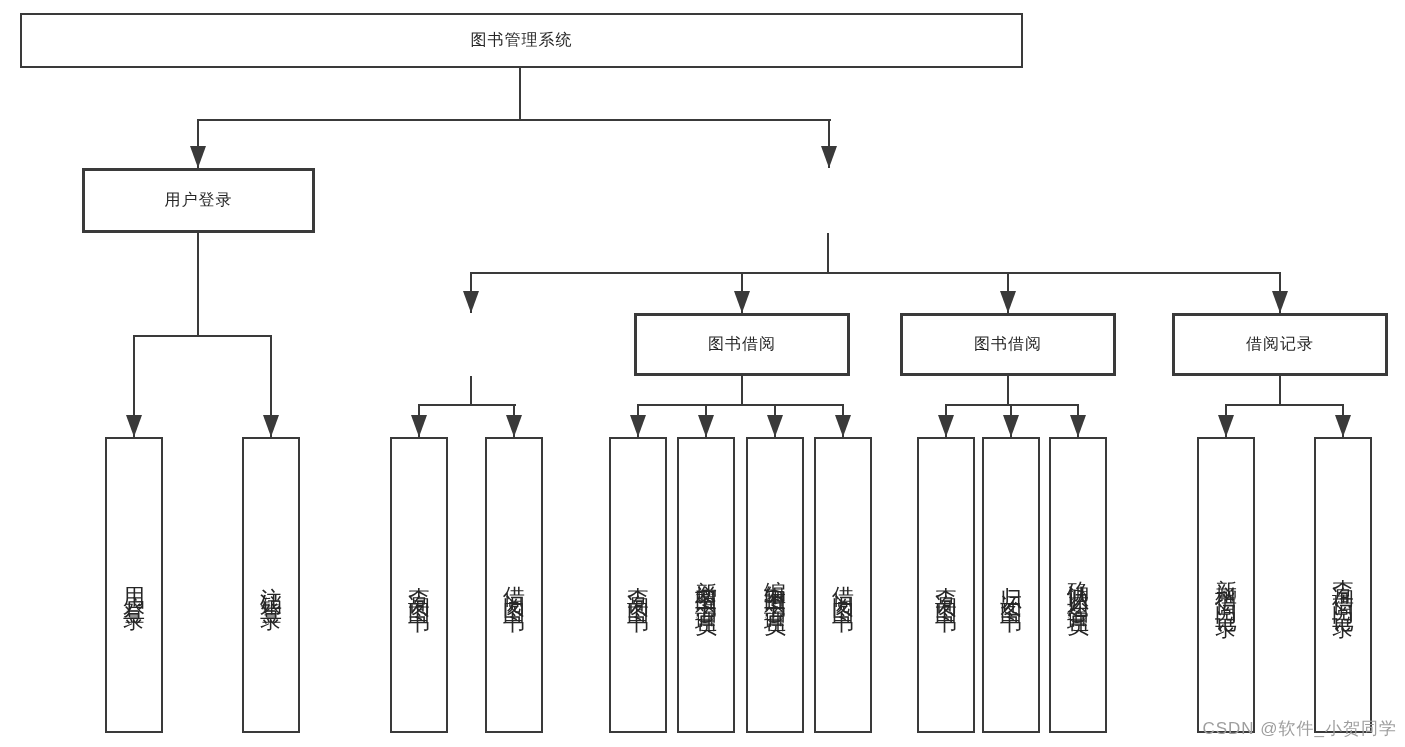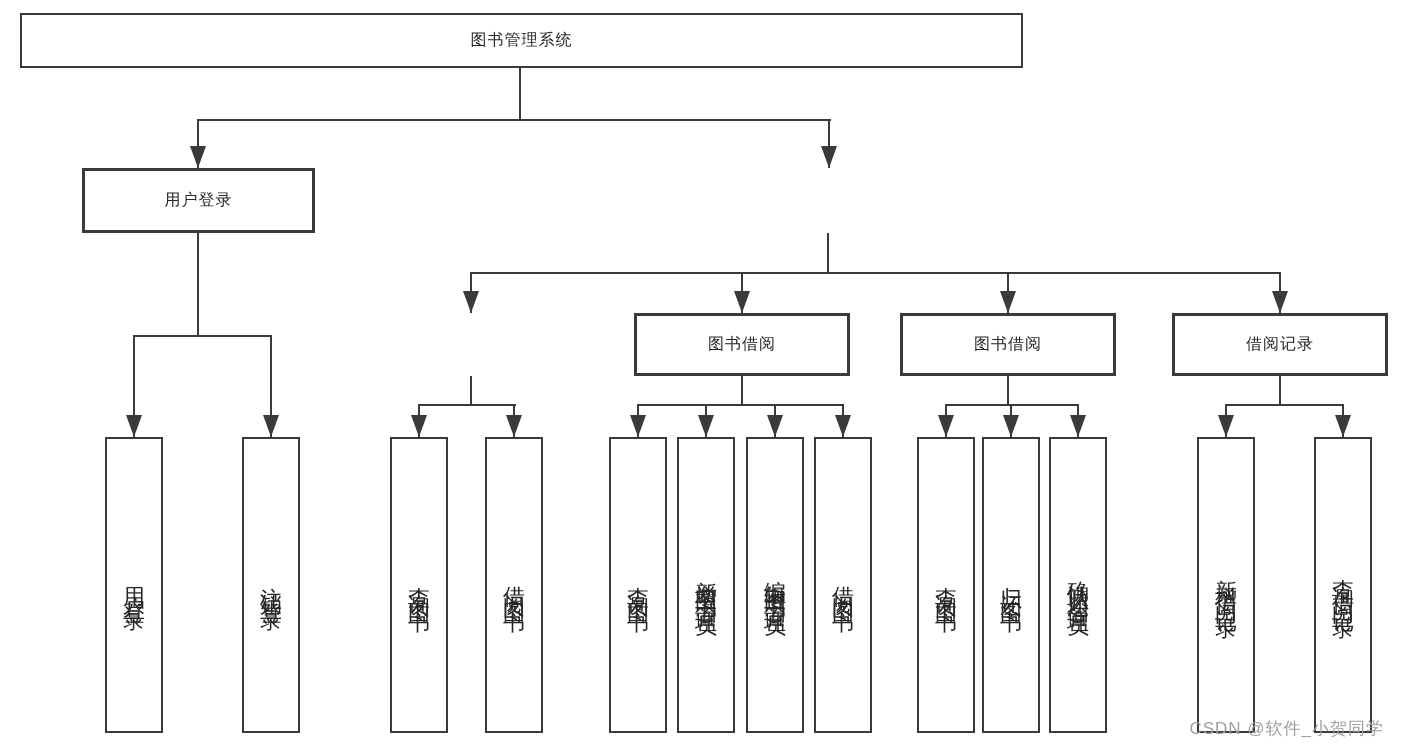--- a/index.html
+++ b/index.html
@@ -41,21 +41,21 @@
   .arrow {
     position: absolute;
     width: 0; height: 0;
     border-left: 8px solid transparent;
     border-right: 8px solid transparent;
     border-top: 22px solid var(--line);
     z-index: 1;
   }
   #watermark {
     position: absolute;
-    right: 21px;
+    right: 8px;
     top: 717px;
     font-size: 17px;
     letter-spacing: 1px;
     color: var(--watermark);
     z-index: 5;
     white-space: nowrap;
   }
 </style>
 </head>
 <body>

